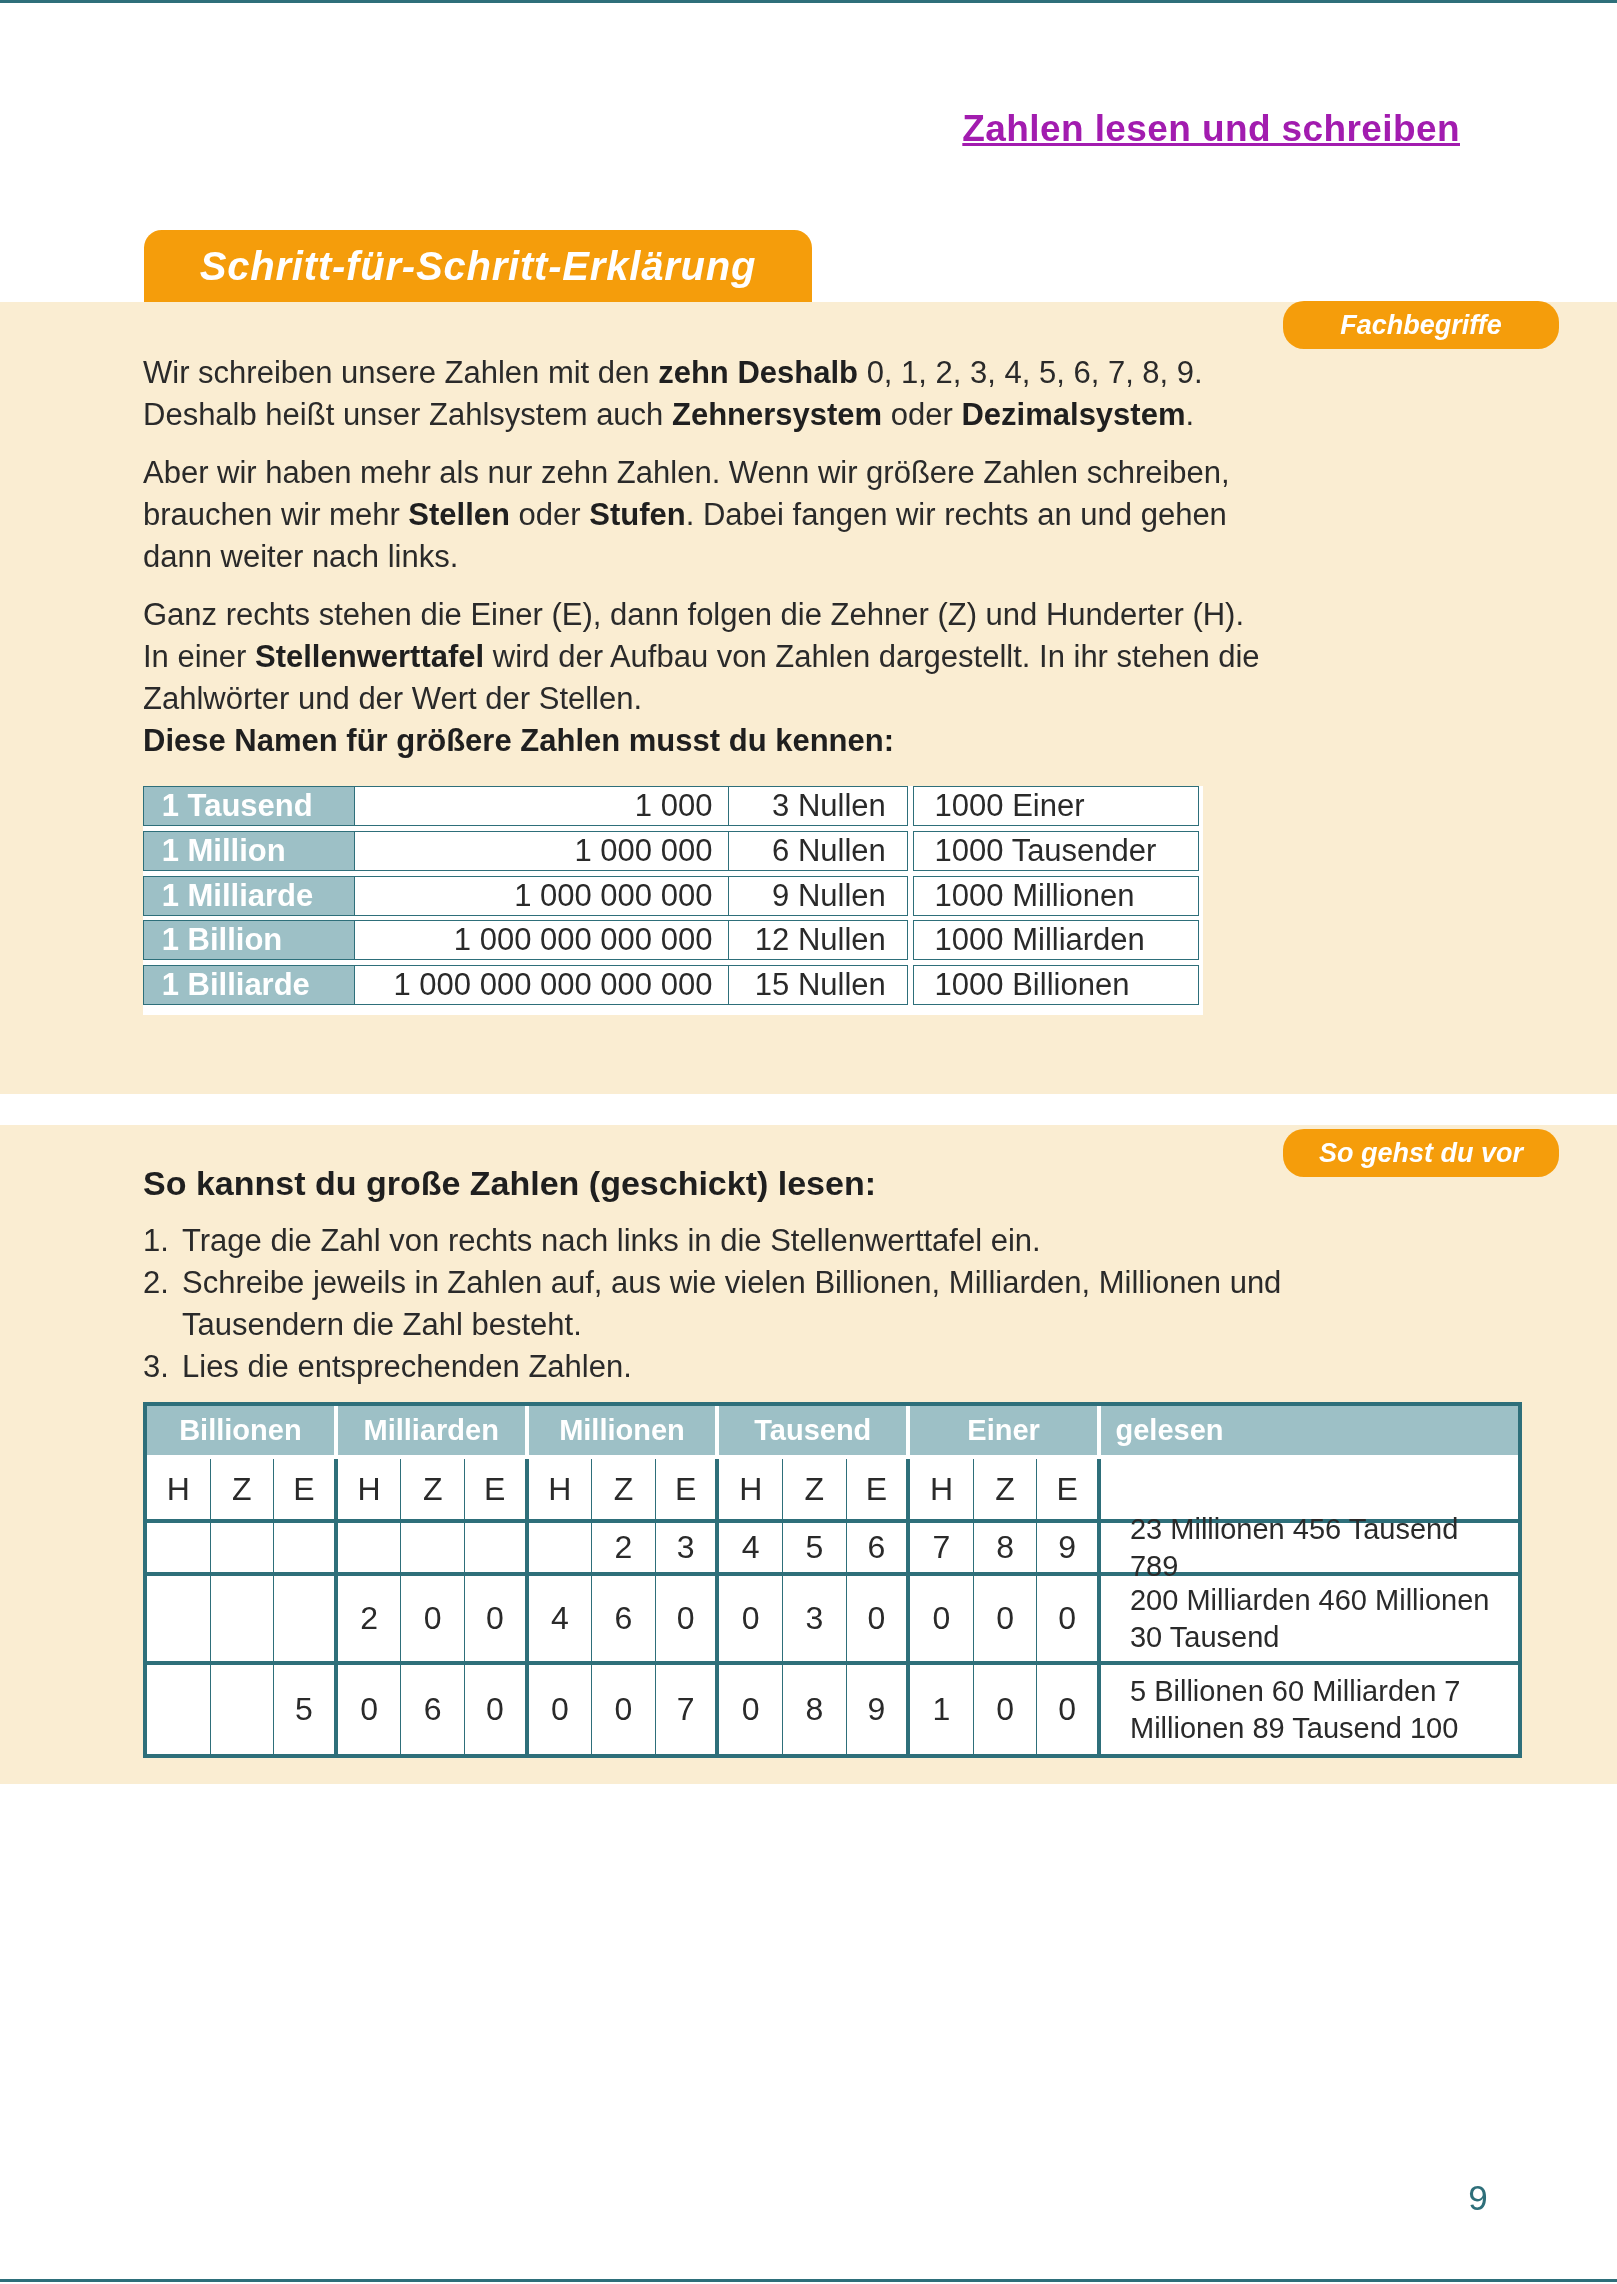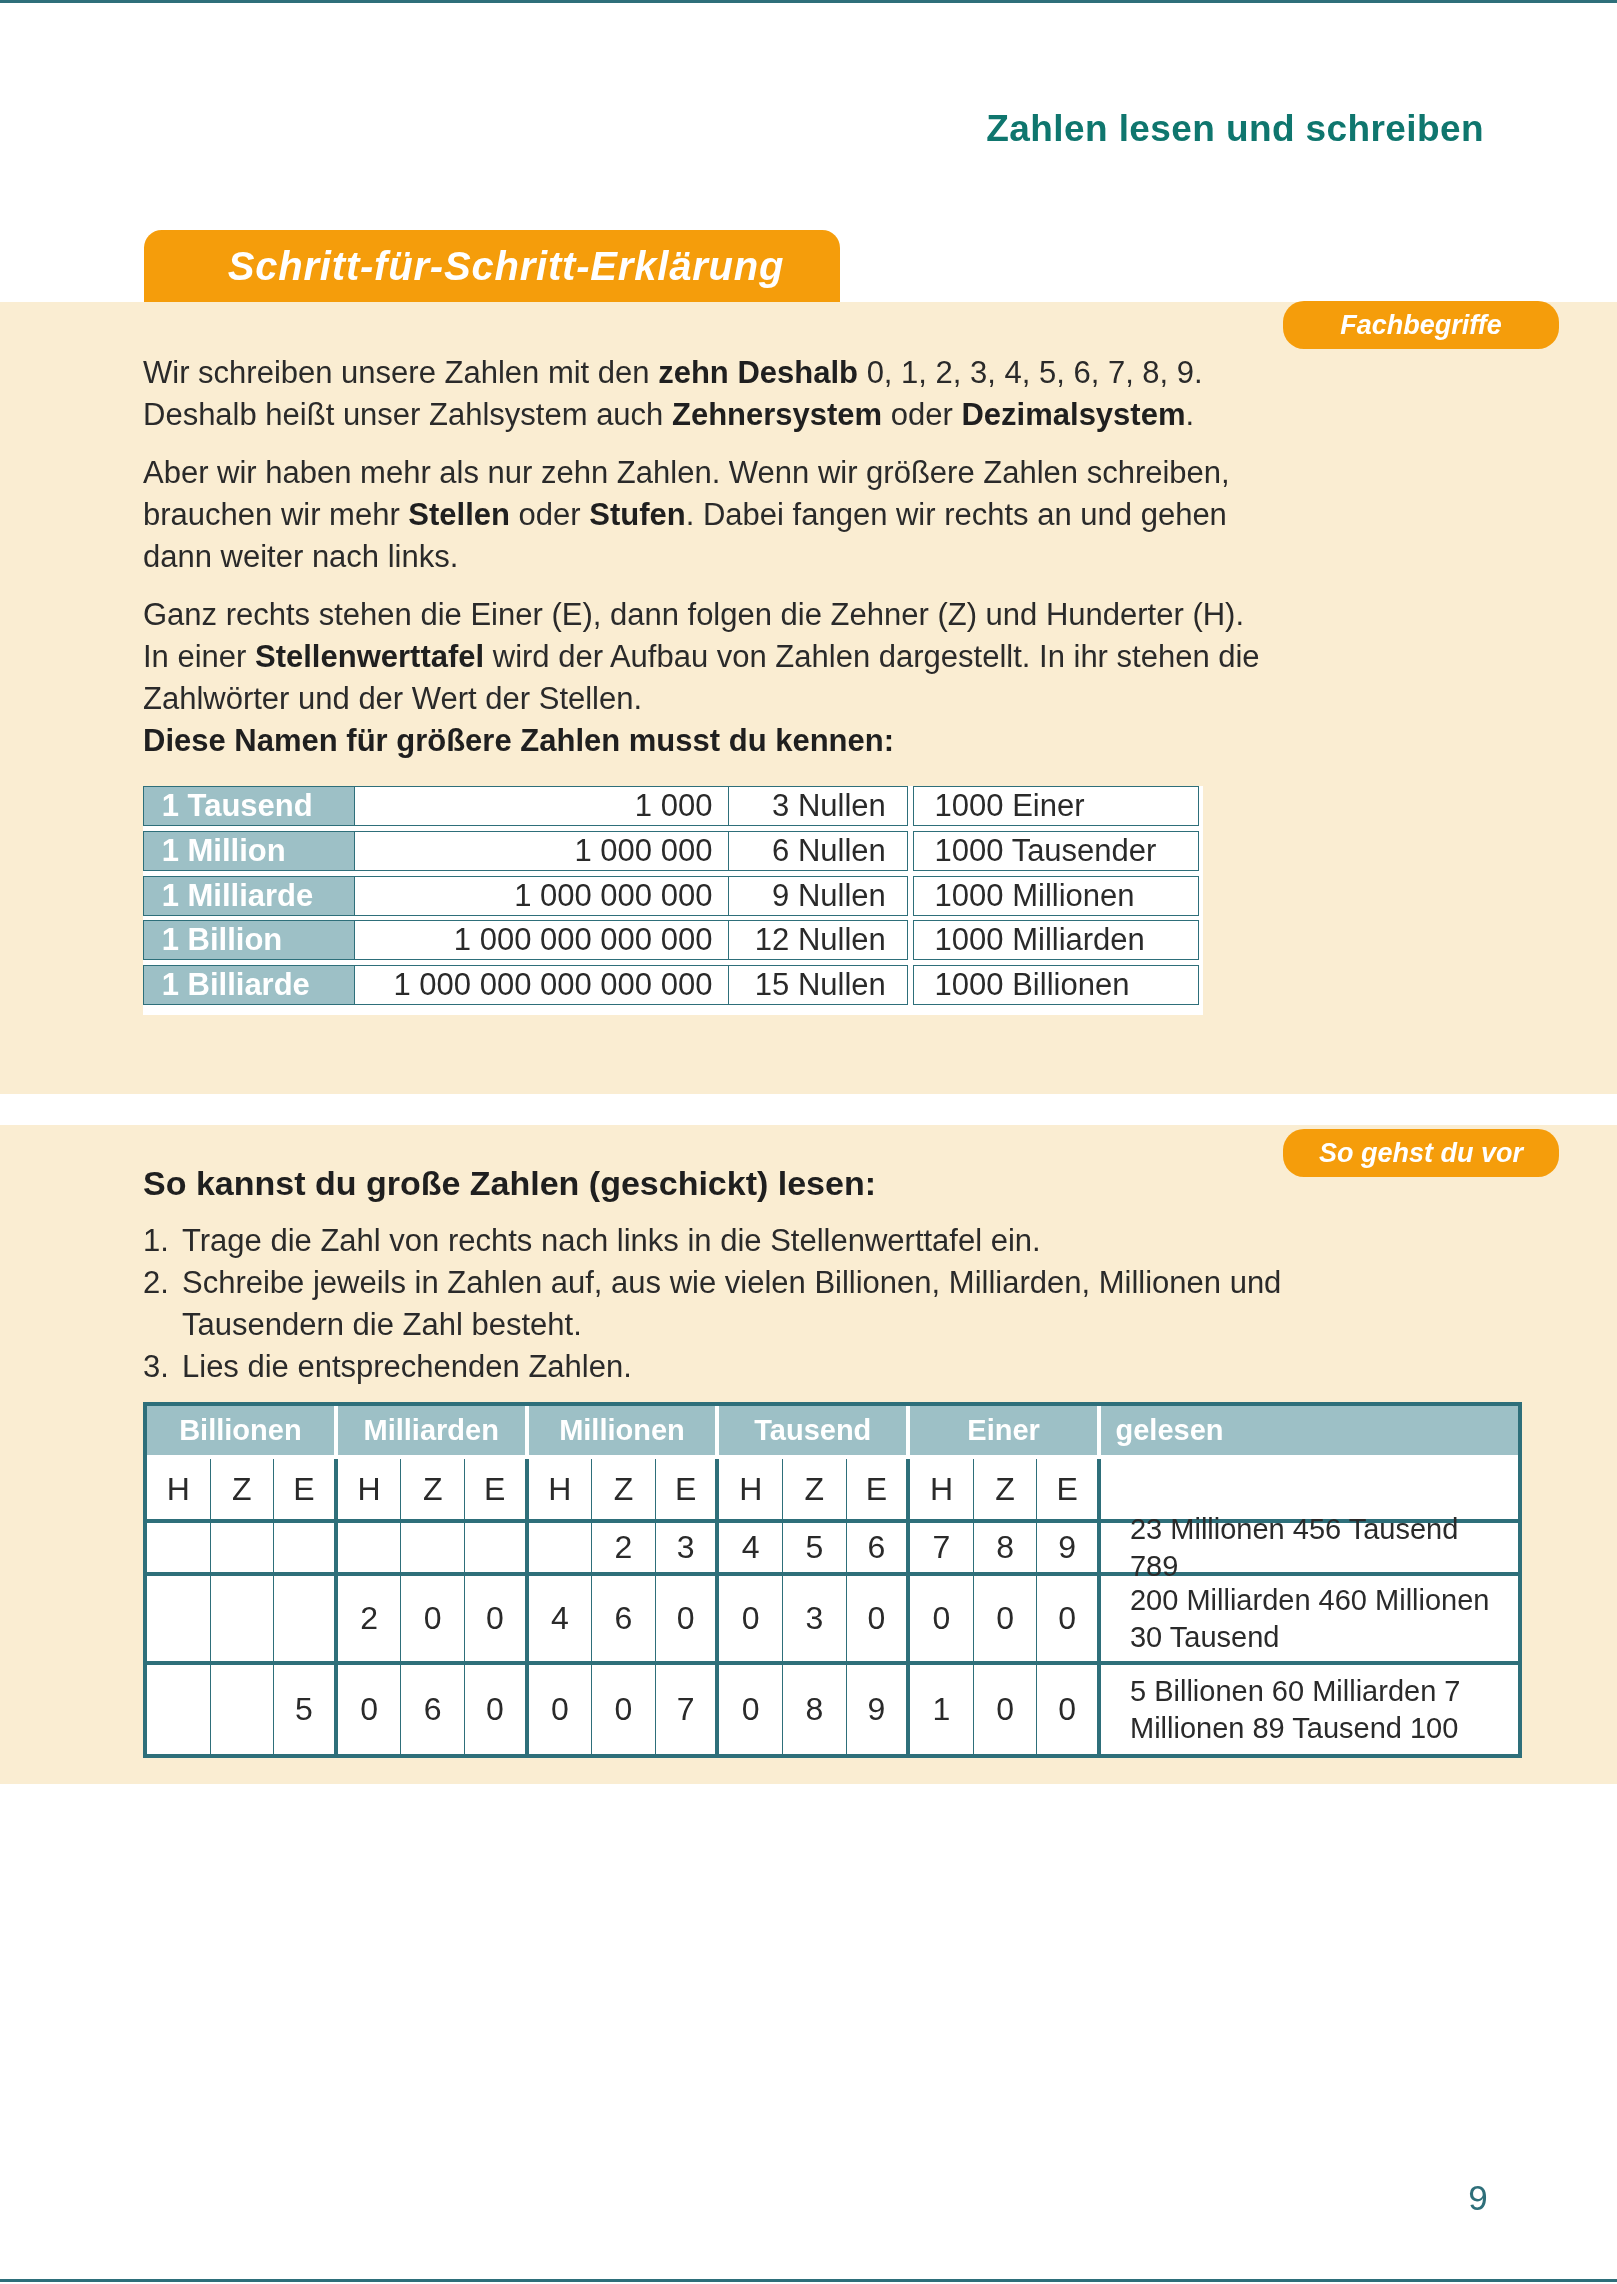--- a/index.html
+++ b/index.html
@@ -4,26 +4,26 @@
 <style>
   html,body{margin:0;padding:0;}
   body{
     width:1618px;height:2284px;position:relative;background:#ffffff;
     font-family:"Liberation Sans","DejaVu Sans",sans-serif;color:#2a2a2a;overflow:hidden;
   }
   .abs{position:absolute;}
 
   
   #top-rule{left:0;top:195;width:1618px;height:3.2px;background:#2e6f7a;}
-  #page-title{top:108px;right:134px;font-size:37px;font-weight:600;color:#0f766e;letter-spacing:0.4px;}
+  #page-title{top:108px;right:158px;font-size:37px;font-weight:600;color:#a21caf;letter-spacing:0.4px;text-decoration:underline;}
 
   
   #badge{left:144px;top:230px;width:668px;height:72px;background:#f59d0b;
     border-radius:17.7px 17.7px 0 0;display:flex;align-items:center;justify-content:center;
-    color:#fff;font-size:40px;font-weight:700;font-style:italic;letter-spacing:0.8px;padding-left:28px;}
+    color:#fff;font-size:40px;font-weight:700;font-style:italic;letter-spacing:0.8px;}
 
   
   #cream1{left:0;top:302px;width:1618px;height:792px;background:#faedd2;}
   #cream2{left:0;top:1125px;width:1618px;height:659px;background:#faedd2;}
 
   
   .tag{width:276px;height:48px;background:#f59d0b;color:#fff;font-style:italic;font-weight:700;
     font-size:27px;display:flex;align-items:center;justify-content:center;border-radius:21px;}
   #tag-fach{left:1283px;top:301px;}
   #tag-vor{left:1283px;top:1129px;}

